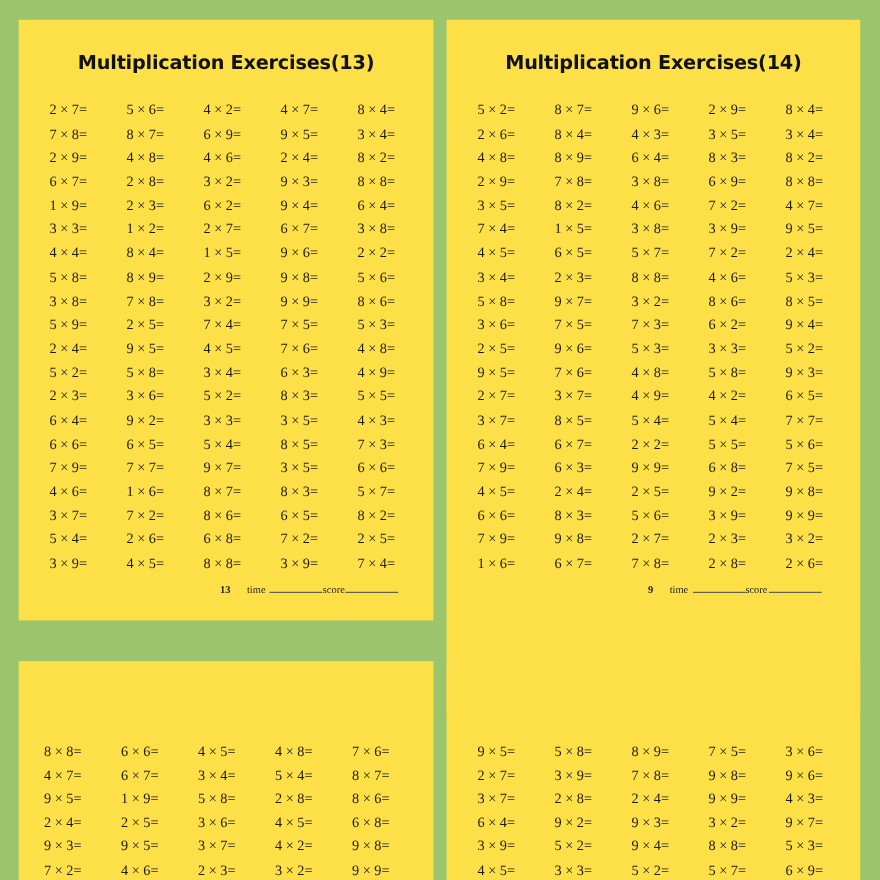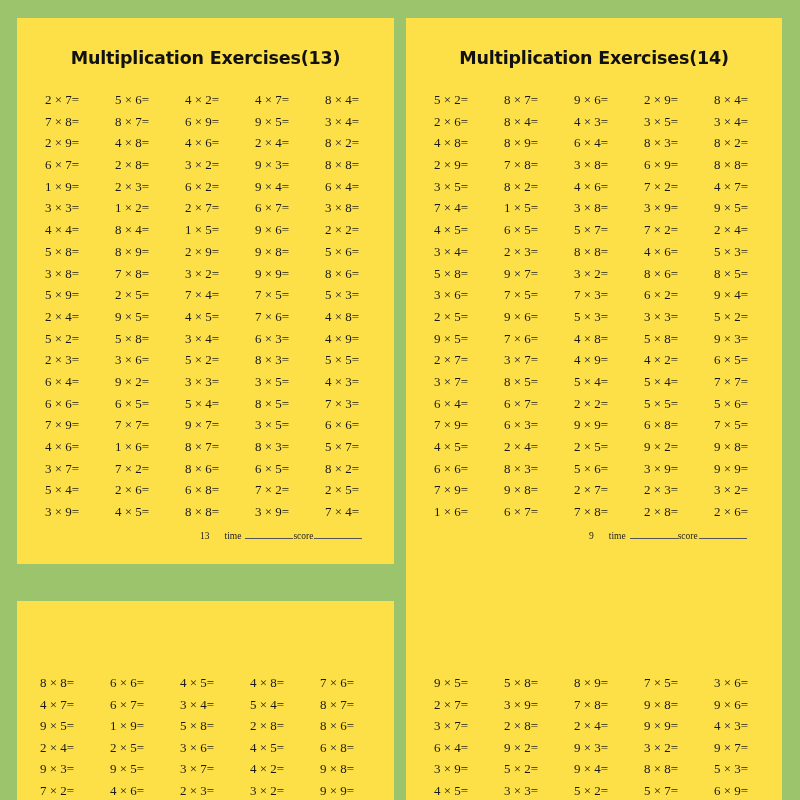--- a/index.html
+++ b/index.html
@@ -28,21 +28,21 @@
   .p14 .grid { left: 28px; }
   .p15 .grid { left: 23px; top: 71px; grid-auto-rows: 21.5px; }
   .p16 .grid { left: 28px; top: 71px; grid-auto-rows: 21.5px; }
   .problem {
     font-size: 13px; color: #1a1a1a; white-space: nowrap; line-height: 21.7px;
   }
   .footer {
     position: absolute; top: 512px; left: 183px;
     font-size: 9.5px; color: #222; display: flex; align-items: baseline;
   }
-  .footer .pg { margin-right: 15px; }
+  .footer .pg { margin-right: 15px; font-weight: bold; }
   .footer .blank {
     display: inline-block; border-bottom: 1px solid #555; height: 8px;
   }
   .footer .blank.time { width: 48px; margin-left: 4px; }
   .footer .blank.score { width: 48px; margin-left: 1px; }
 </style>
 </head>
 <body>
 
 <div class="page p13">

